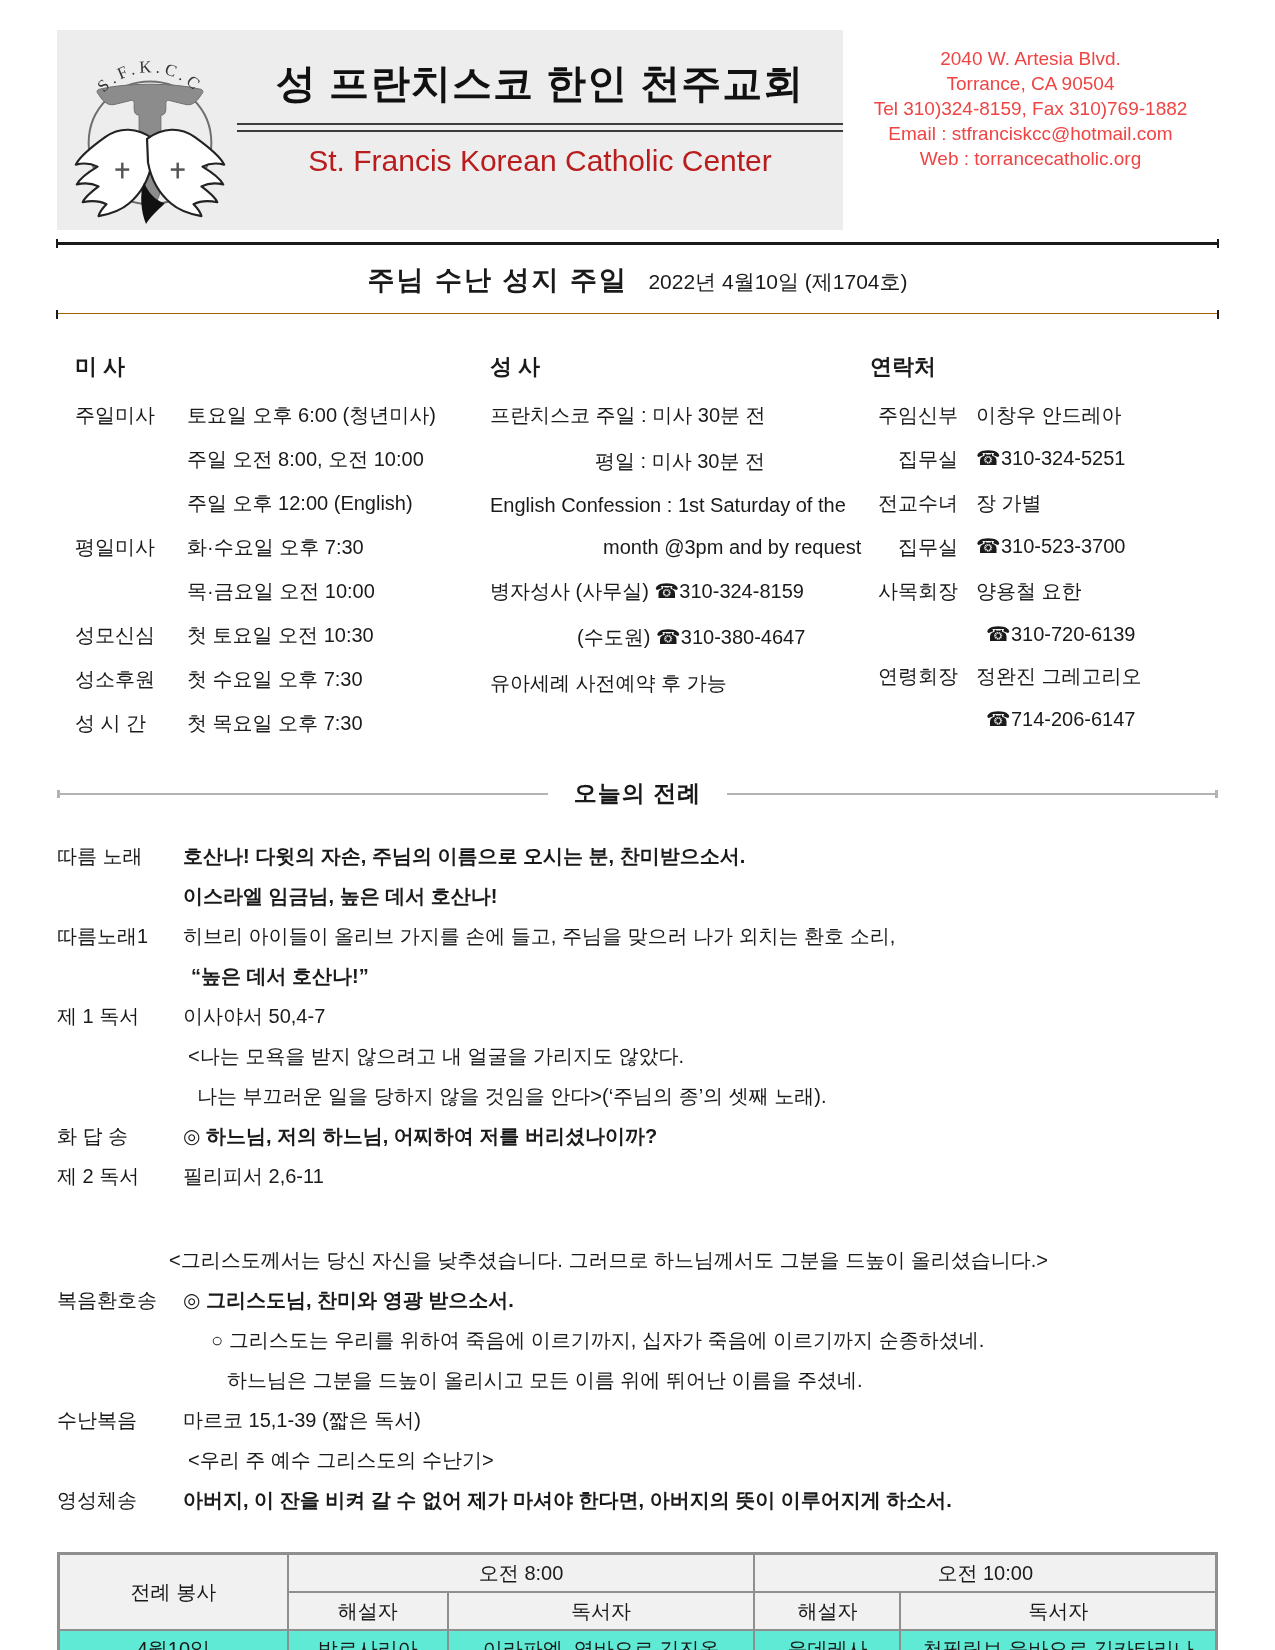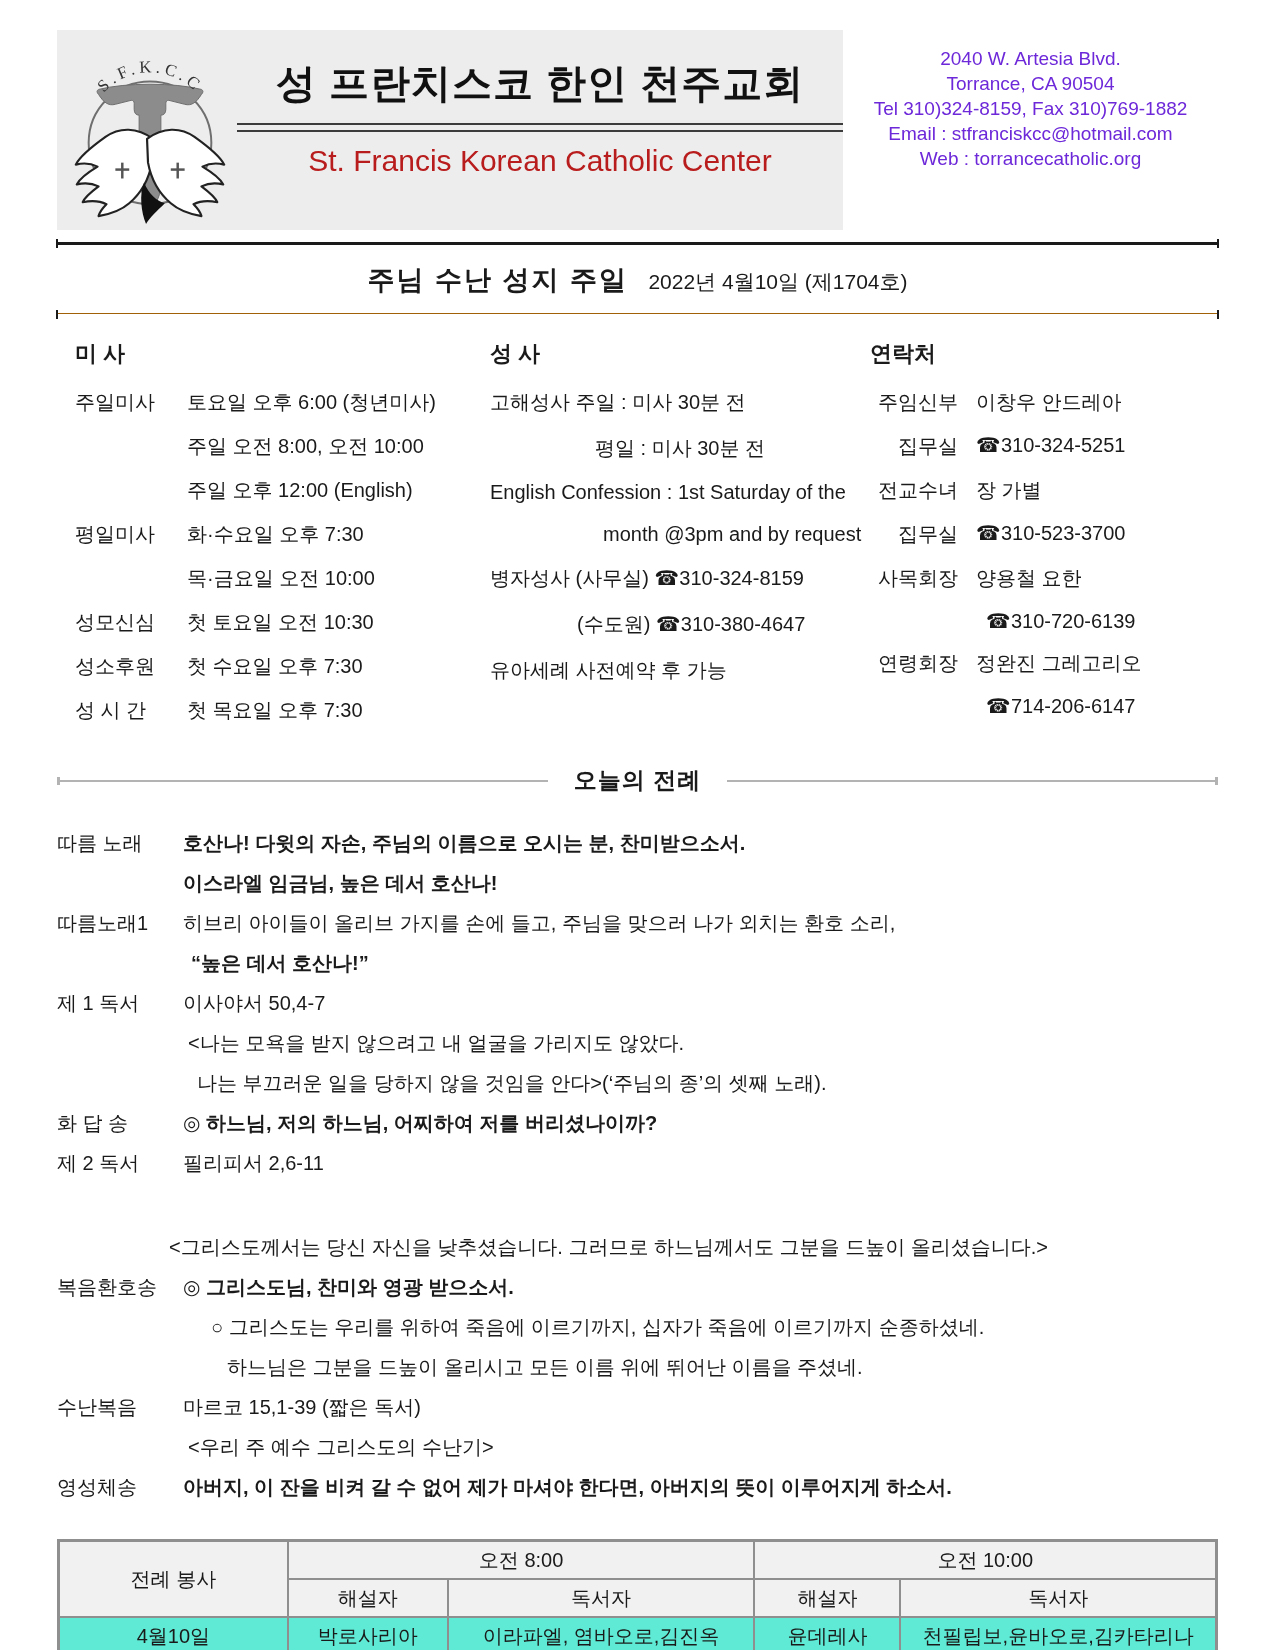--- a/index.html
+++ b/index.html
@@ -12,38 +12,38 @@
   .page{padding:30px 57px 0 57px;}
 
   
   .header{display:flex;align-items:stretch;}
   .header-panel{background:#ededed;width:778px;display:flex;padding:6px 0 6px 8px;}
   .logo-box{width:172px;flex:none;}
   .title-block{flex:1;text-align:center;padding-top:20px;}
   .title-ko{font-size:40px;font-weight:600;letter-spacing:1px;color:#111;white-space:nowrap;}
   .double-line{margin-top:12px;height:5px;border-top:2px solid #3c3c3c;border-bottom:2px solid #3c3c3c;}
   .title-en{font-size:30px;margin-top:12px;color:#b91c1c;white-space:nowrap;}
-  .contact-block{flex:1;text-align:center;padding-top:16px;font-size:19px;line-height:25px;color:#6d28d9;}
+  .contact-block{flex:1;text-align:center;padding-top:16px;font-size:19px;line-height:25px;color:#ef4444;}
   .contact-block div{white-space:nowrap;}
 
   
   .masthead{
     position:relative;margin-top:12px;
     border-top:3px solid #1a1a1a;border-bottom:1px solid #a16207;
     text-align:center;padding:17px 0 15px 0;
   }
   .masthead .tick{position:absolute;width:2px;height:9px;background:#1a1a1a;}
   .tick.tl{left:-1px;top:-6px;} .tick.tr{right:-1px;top:-6px;}
   .tick.bl{left:-1px;bottom:-6px;} .tick.br{right:-1px;bottom:-6px;}
   .masthead-title{font-size:27px;font-weight:bold;letter-spacing:2px;}
   .masthead-date{font-size:21px;margin-left:16px;}
 
   
   .info{display:flex;margin-top:18px;font-size:20px;}
-  .info h3{font-size:22px;font-weight:bold;margin:7px 0 20px 0;}
+  .info h3{font-size:22px;font-weight:bold;margin:20px 0 20px 0;}
   .col-mass{width:430px;flex:none;padding-left:18px;box-sizing:border-box;}
   .col-sac{width:375px;flex:none;padding-left:3px;box-sizing:border-box;}
   .col-contact{flex:1;padding-left:8px;box-sizing:border-box;}
   .inforow{display:flex;margin-bottom:17px;white-space:nowrap;}
   .inforow .lab{width:104px;flex:none;margin-right:8px;}
   .col-contact .inforow .lab{width:88px;text-align:right;margin-right:18px;}
   .sac-line{margin-bottom:19px;white-space:nowrap;}
   .ind1{padding-left:105px;} .ind2{padding-left:113px;} .ind3{padding-left:87px;}
   .pshift{padding-left:10px;}
 
@@ -165,21 +165,21 @@
           <span>첫 수요일 오후 7:30</span>
         </div>
       <div class="inforow">
           <span class="lab">성 시 간</span>
           <span>첫 목요일 오후 7:30</span>
         </div>
     </div>
 
     <div class="col-sac">
       <h3>성 사</h3>
-      <div class="sac-line">고해성사 주일 : 미사 30분 전</div>
+      <div class="sac-line">프란치스코 주일 : 미사 30분 전</div>
       <div class="sac-line ind1">평일 : 미사 30분 전</div>
       <div class="sac-line">English Confession : 1st Saturday of the</div>
       <div class="sac-line ind2">month @3pm and by request</div>
       <div class="sac-line">병자성사 (사무실) ☎310-324-8159</div>
       <div class="sac-line ind3">(수도원) ☎310-380-4647</div>
       <div class="sac-line">유아세례 사전예약 후 가능</div>
     </div>
 
     <div class="col-contact">
       <h3>연락처</h3>

